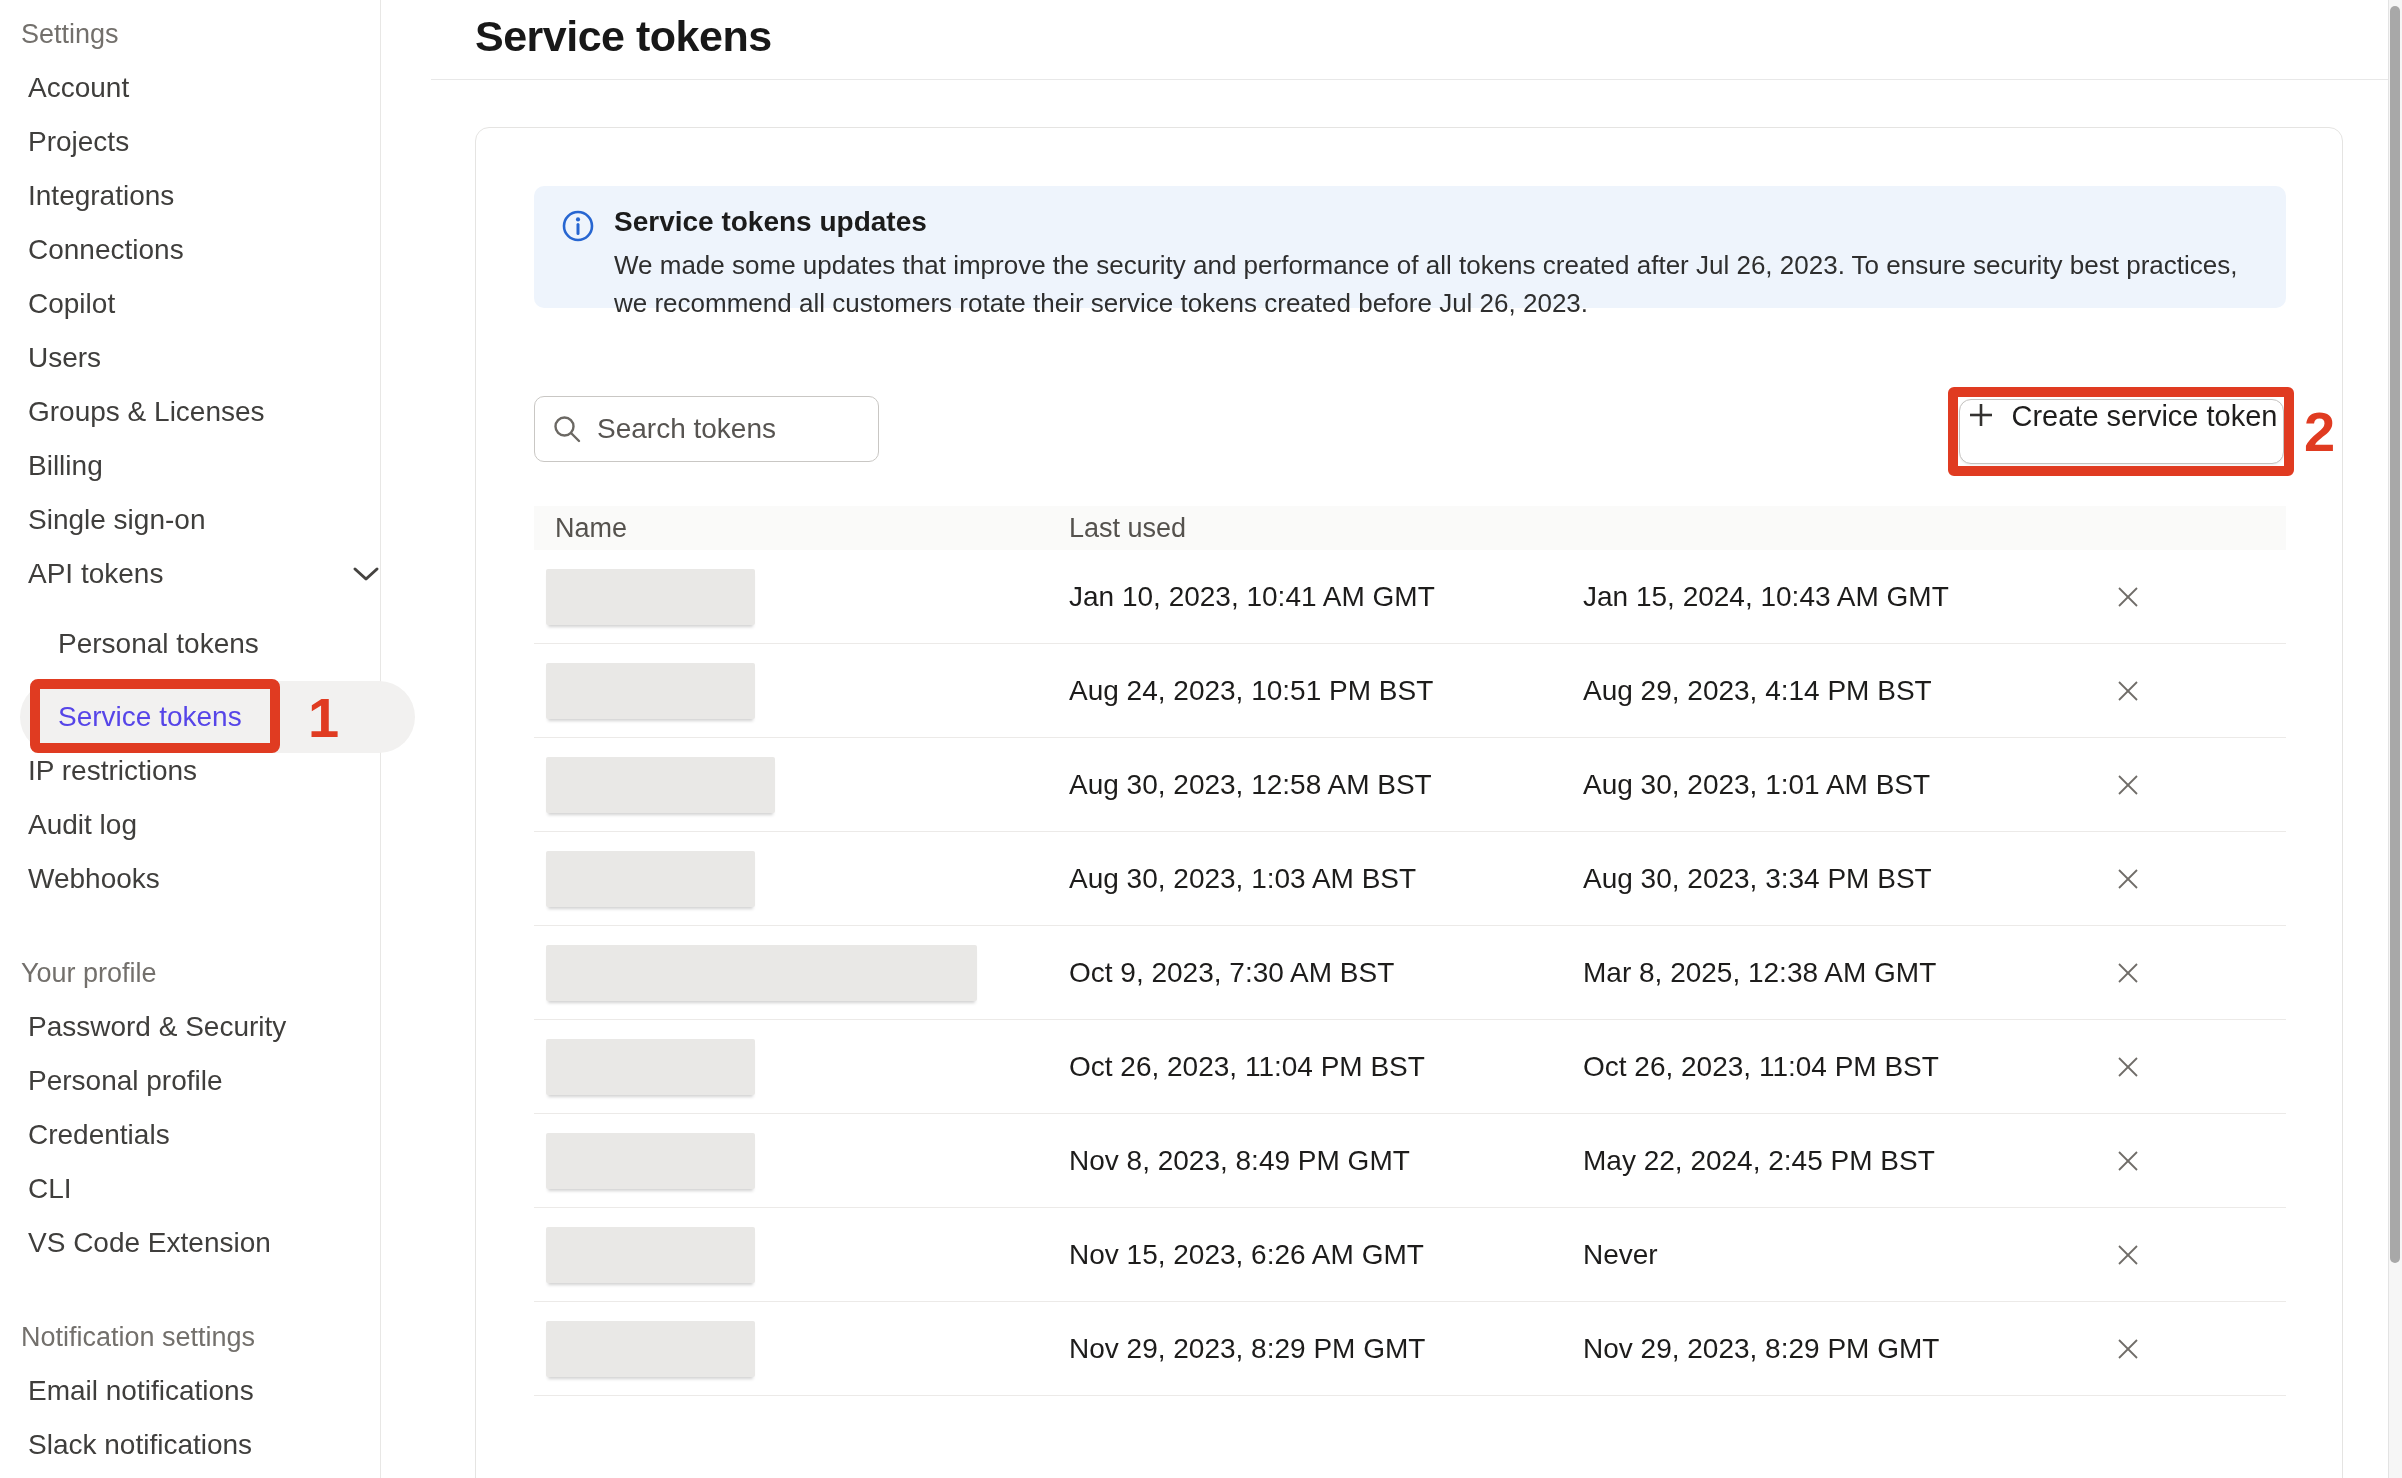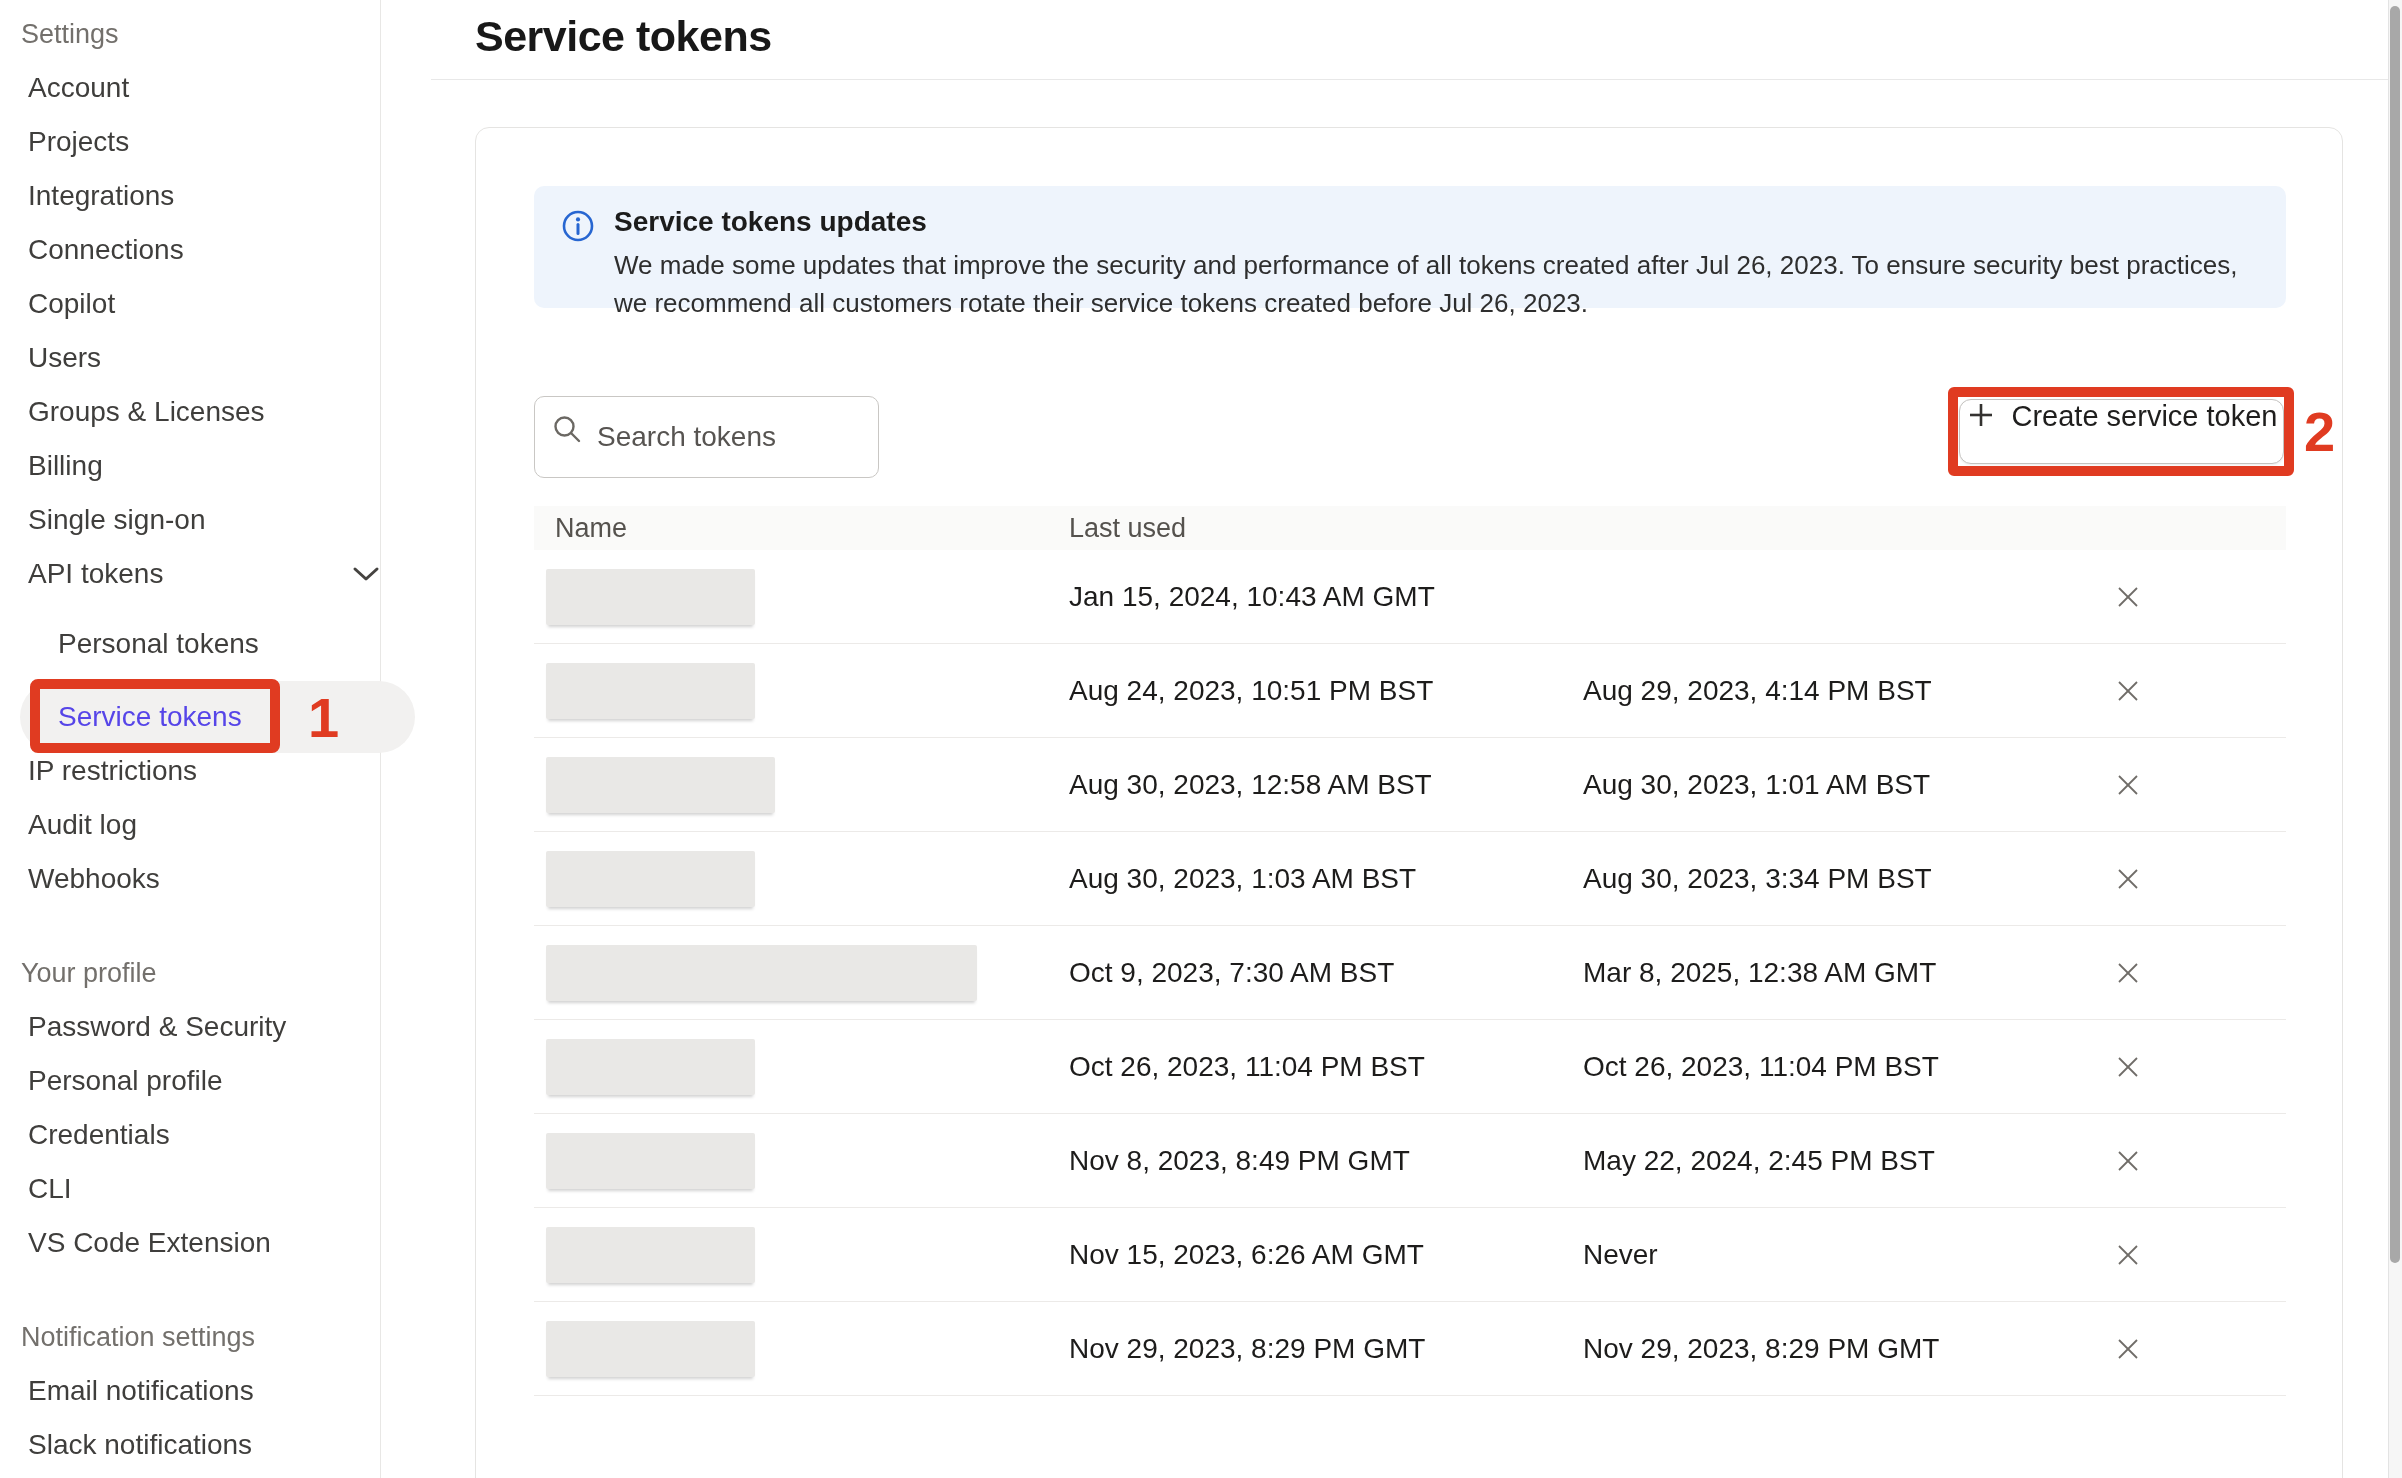--- a/index.html
+++ b/index.html
@@ -37,21 +37,21 @@
     background:#fff; border:1px solid #e5e4e2; border-radius:14px; }
 
   .banner { position:absolute; left:58px; top:58px; width:1752px; height:122px;
     background:#eef4fc; border-radius:10px; }
   .banner-icon { position:absolute; left:26px; top:22px; }
   .banner-title { position:absolute; left:80px; top:20px; font-size:28px;
     font-weight:bold; color:#1c1c1c; }
   .banner-body { position:absolute; left:80px; top:60px; width:1640px;
     font-size:26px; line-height:38px; color:#2e2e2e; }
 
-  .search-wrap { position:absolute; left:58px; top:268px; width:345px; height:82px; }
+  .search-wrap { position:absolute; left:58px; top:268px; width:345px; height:66px; }
   .search-input { width:100%; height:100%; border:1.5px solid #c9c7c4;
     border-radius:10px; padding:0 16px 0 62px; font-size:28px; color:#2c2a28;
     outline:none; font-family:inherit; background:#fff; }
   .search-input::placeholder { color:#575451; opacity:1; }
   .search-icon { position:absolute; left:18px; top:18px; pointer-events:none; }
 
   .create-btn { position:absolute; left:1483px; top:271px; width:325px; height:65px;
     background:#fff; border:1px solid #c4c2bf; border-radius:12px;
     box-shadow:0 1px 2px rgba(0,0,0,0.08); display:flex; align-items:flex-start;
     justify-content:center; gap:16px; font-size:29px; font-weight:500;
@@ -208,20 +208,21 @@
   <div class="tokens-table">
     <div class="thead">
       <div class="c-name">Name</div>
       <div>Last used</div>
     </div>
     <div id="tbody">
   <div class="trow">
     <div>
             <div class="ph" style="width: 209px;"></div>
           </div>
+    <div>Jan 10, 2023, 10:41 AM GMT</div>
     <div>Jan 15, 2024, 10:43 AM GMT</div>
     <button class="x-btn">
       <svg width="24" height="24" viewBox="0 0 24 24">
         <line x1="3" y1="3" x2="21" y2="21" stroke="#6f6c68" stroke-width="1.8"></line>
         <line x1="21" y1="3" x2="3" y2="21" stroke="#6f6c68" stroke-width="1.8"></line>
       </svg>
     </button>
   </div>
 
   <div class="trow">

